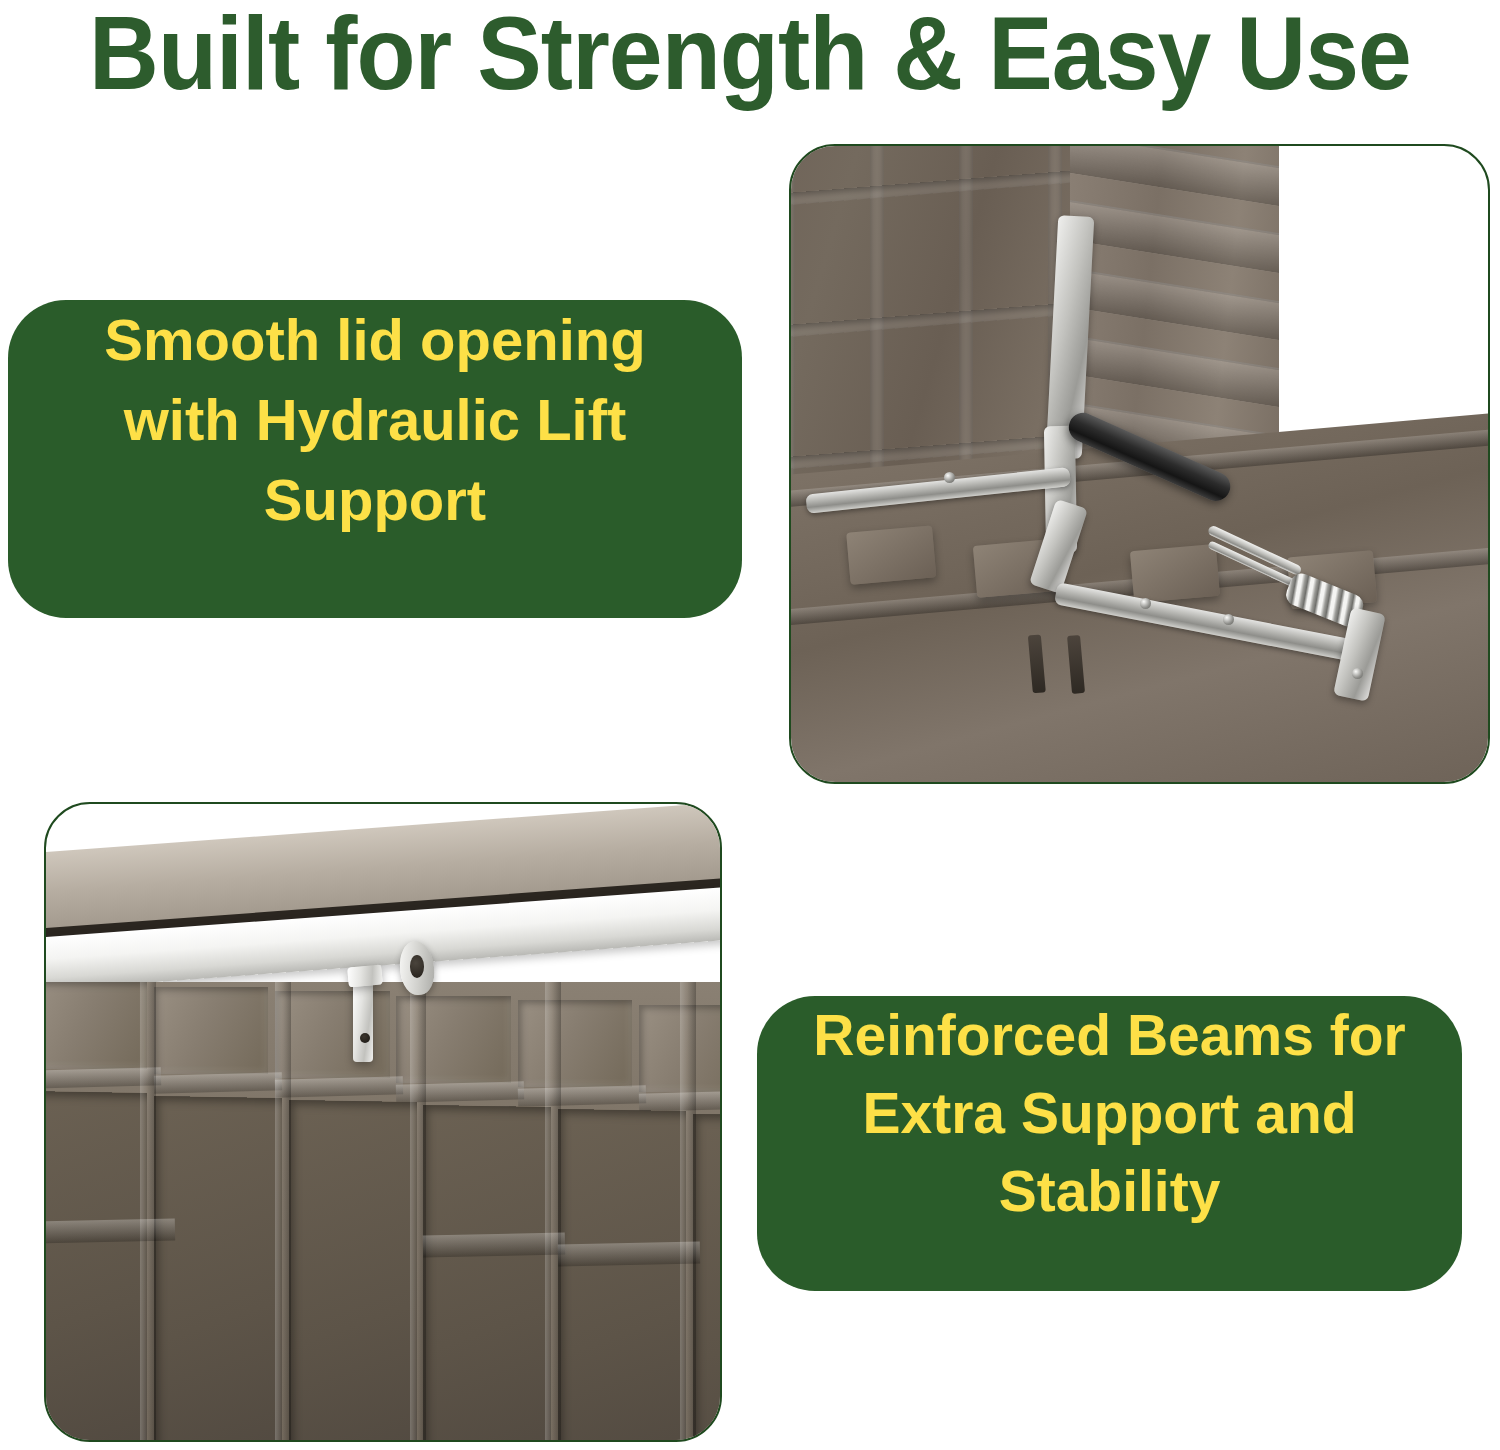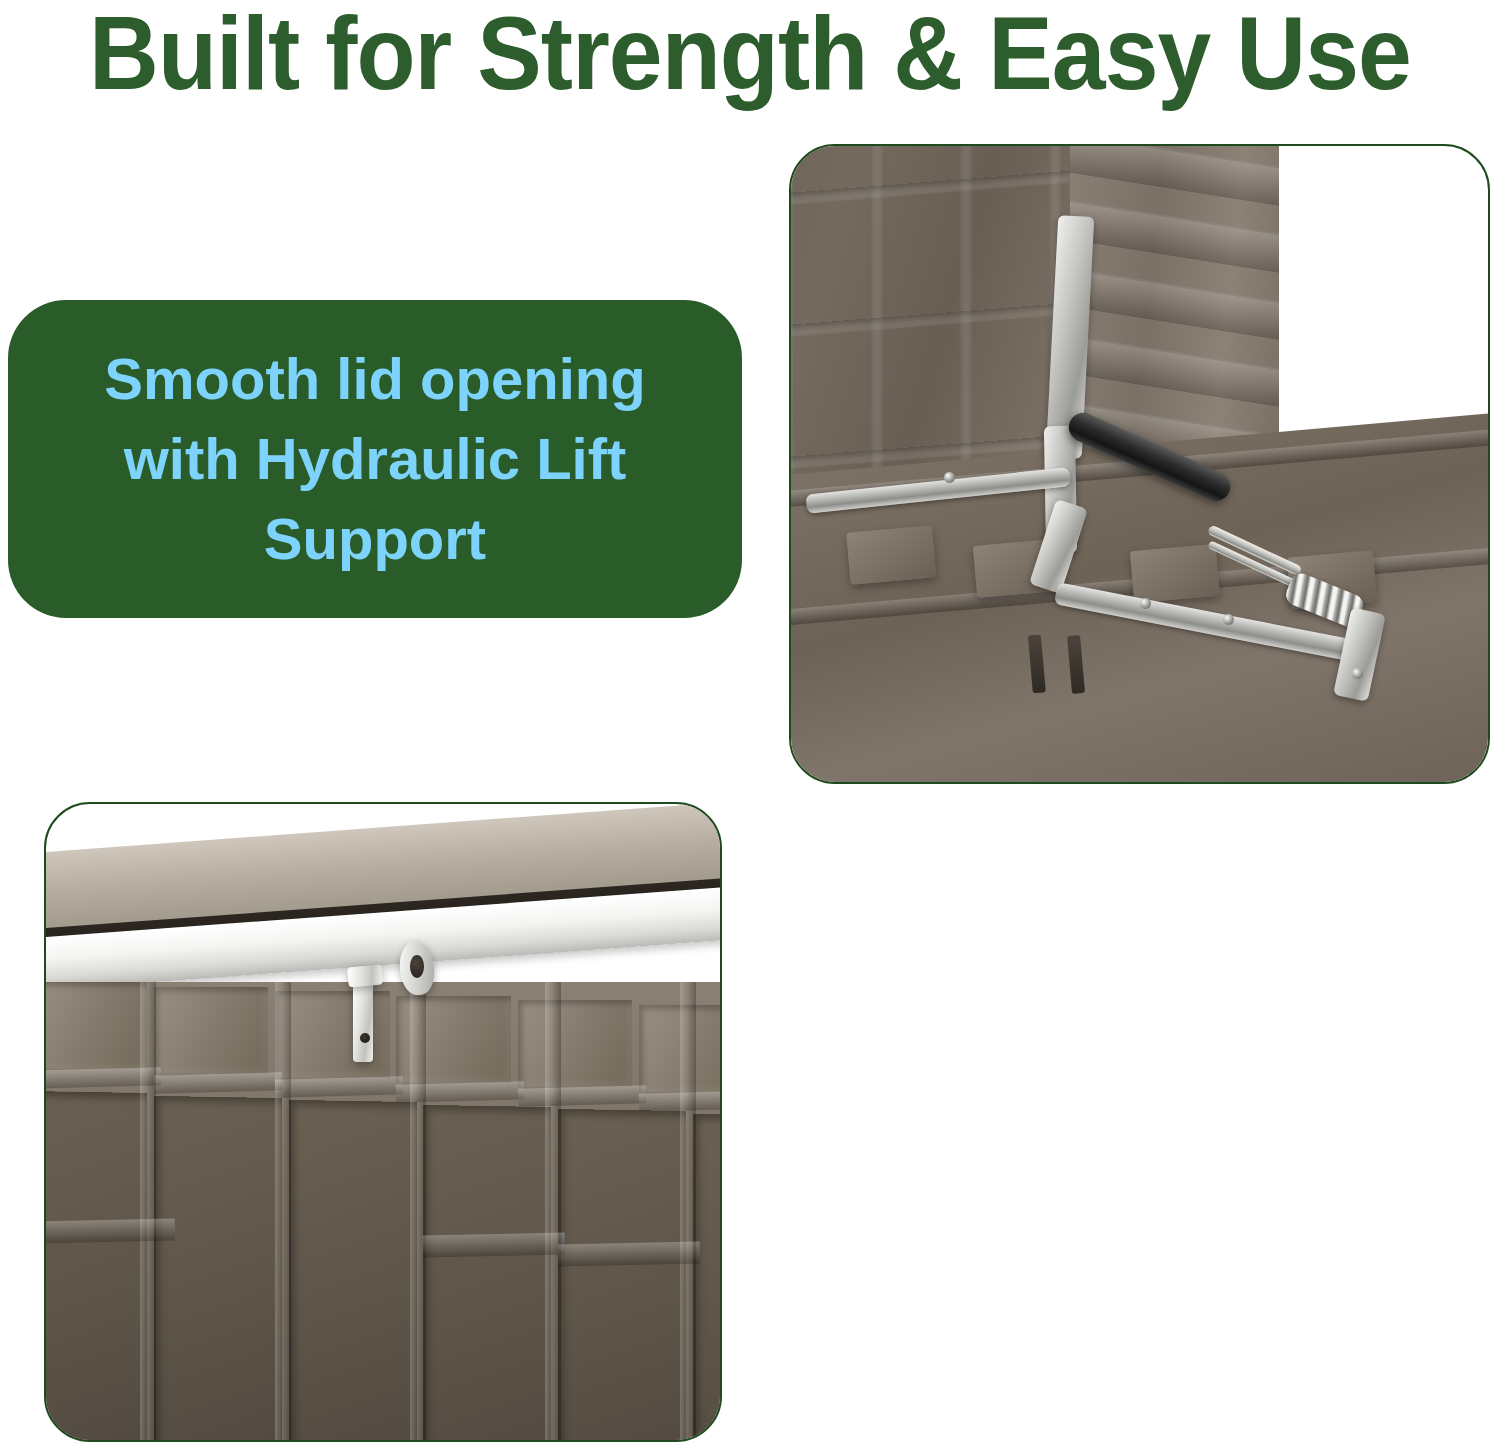--- a/index.html
+++ b/index.html
@@ -25,23 +25,23 @@
     transform:scaleX(0.93);
     transform-origin:50% 50%;
     white-space:nowrap;
   }
 
   
   .callout{
     position:absolute;
     background:#2a5c2a;
     border-radius:58px;
-    color:#7dd3fc;
+    color:#fde047;
     display:flex;
-    align-items:center;
+    align-items:flex-start;
     justify-content:center;
     text-align:center;
     font-weight:bold;
     box-sizing:border-box;
   }
   .callout .ctext{
     display:block;
     width:100%;
     padding:0 34px;
   }
@@ -220,20 +220,23 @@
 <body>
 
 <div class="page">
 
   <div class="headline">Built for Strength &amp; Easy Use</div>
 
   <div class="callout" id="callout-lift">
     <span class="ctext">Smooth lid opening with Hydraulic Lift Support</span>
   </div>
 
+  <div class="callout" id="callout-beams">
+    <span class="ctext">Reinforced Beams for Extra Support and Stability</span>
+  </div>
 
   <div class="photo-frame" id="photo-hydraulic">
     <div class="scene">
 
       <div class="h-lid">
         <div class="rib v" style="left:8%;"></div>
         <div class="rib v" style="left:30%;"></div>
         <div class="rib v" style="left:52%;"></div>
         <div class="rib v" style="left:74%;"></div>
         <div class="rib h" style="top:16%;"></div>

